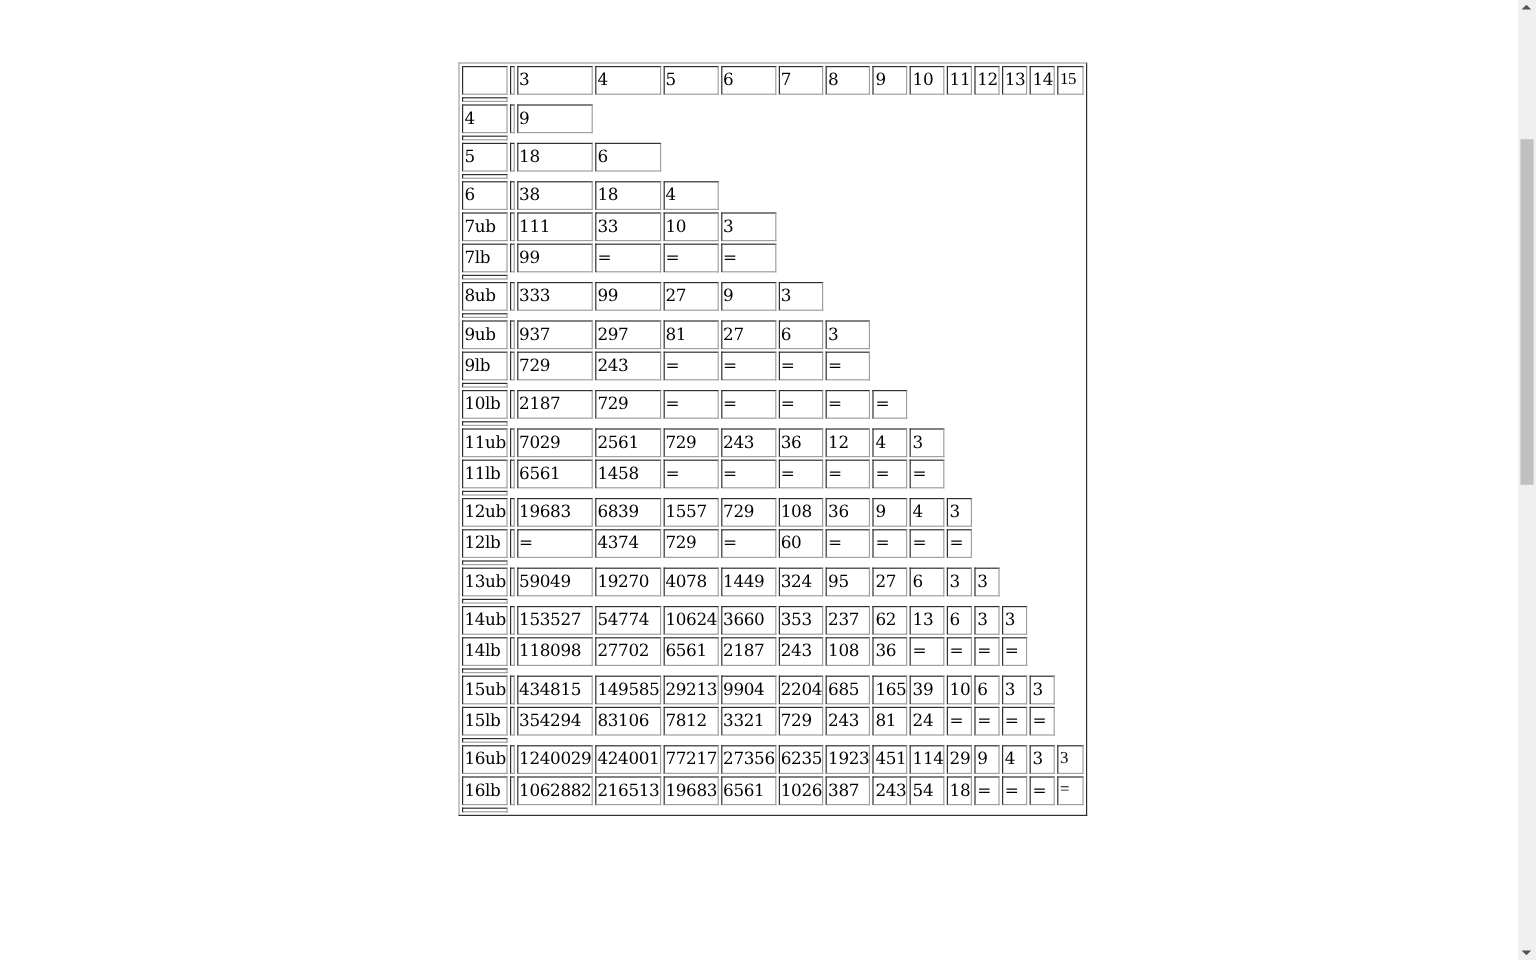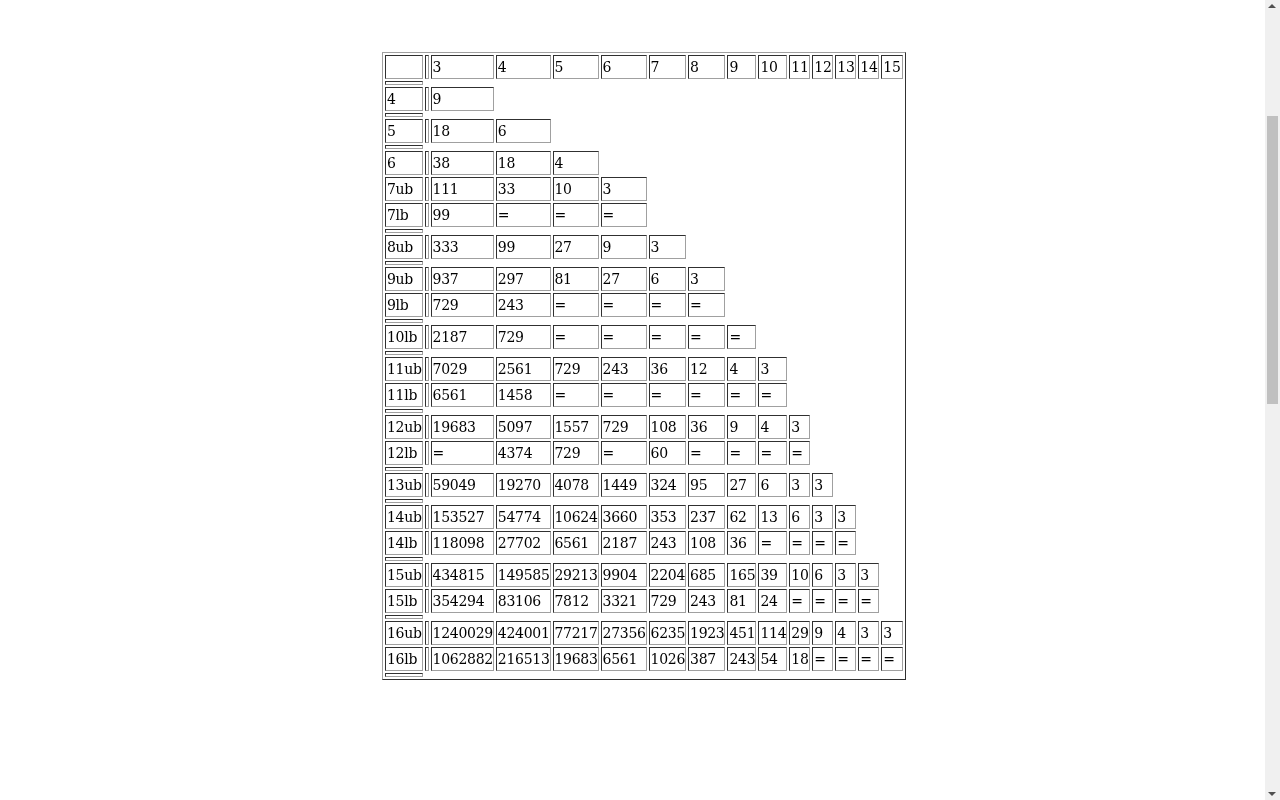--- a/index.html
+++ b/index.html
@@ -22,21 +22,21 @@
     letter-spacing: -0.3px;
   }
   table.grid td.empty { border: none; padding: 0; }
   table.grid td.spacer { width: 2px; padding: 0; }
   table.grid tr.sep td { height: 2px; line-height: 0; font-size: 0; padding: 0; }
   table.grid tr.sep td.sepcell { border: 1px solid; border-color: #303030 #a0a0a0 #a0a0a0 #303030; }
   table.grid tr.sep td.blank { border: none; }
   .c0 { width: 33px; }
   .c3 { width: 58px; } .c4 { width: 50px; } .c5 { width: 42px; } .c6 { width: 42px; }
   .c7 { width: 34px; } .c8 { width: 34px; } .c9 { width: 26px; } .c10 { width: 24px; }
-  .c11 { width: 18px; } .c12 { width: 18px; } .c13 { width: 18px; } .c14 { width: 18px; } .c15 { width: 19px; }
+  .c11 { width: 18px; } .c12 { width: 18px; } .c13 { width: 18px; } .c14 { width: 18px; } .c15 { width: 19px; font-family: Liberation Serif, serif; }
 
   .scrollbar {
     position: absolute; left: 1265px; top: 0; width: 15px; height: 800px; background: #f0f0f0;
   }
   .scroll-up, .scroll-down {
     position: absolute; left: 3px; width: 0; height: 0;
     border-left: 4px solid transparent; border-right: 4px solid transparent;
   }
   .scroll-up { top: 4px; border-bottom: 4px solid #505050; }
   .scroll-down { bottom: 4px; border-top: 4px solid #505050; }
@@ -283,21 +283,21 @@
           <td class="c15 empty"></td>
         </tr>
         <tr class="sep">
           <td class="sepcell c0"></td>
           <td class="blank" colspan="14"></td>
         </tr>
         <tr>
           <td class="c0">12ub</td>
           <td class="spacer"></td>
           <td class="c3">19683</td>
-          <td class="c4">5097</td>
+          <td class="c4">6839</td>
           <td class="c5">1557</td>
           <td class="c6">729</td>
           <td class="c7">108</td>
           <td class="c8">36</td>
           <td class="c9">9</td>
           <td class="c10">4</td>
           <td class="c11">3</td>
           <td class="c12 empty"></td>
           <td class="c13 empty"></td>
           <td class="c14 empty"></td>

